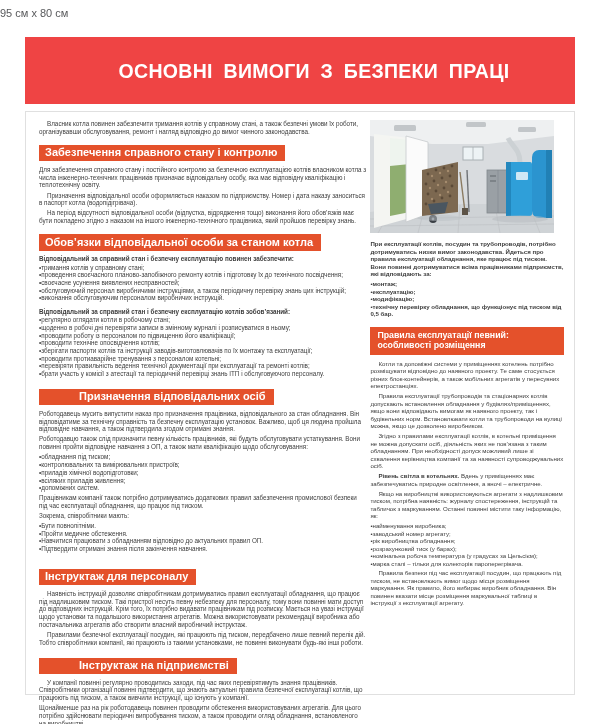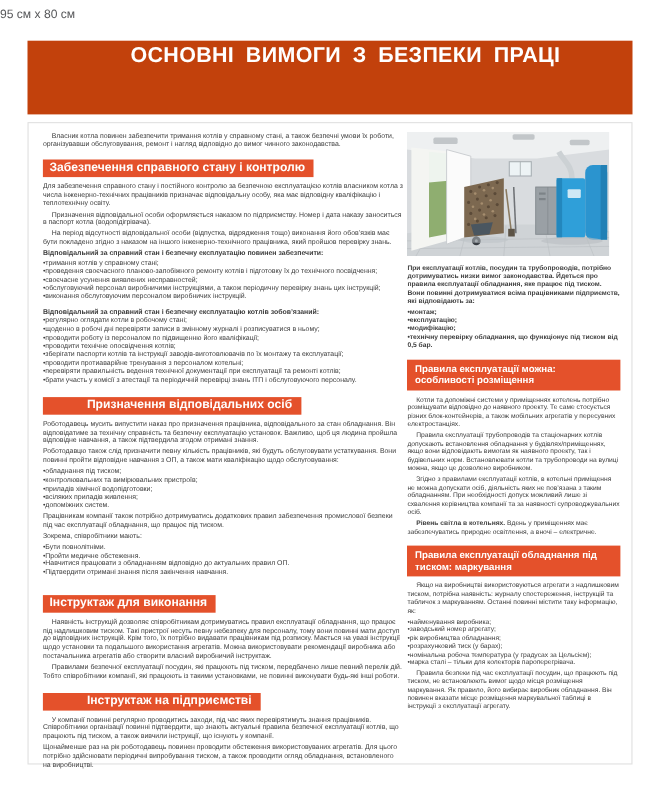--- a/index.html
+++ b/index.html
@@ -14,24 +14,24 @@
   .size-label {
     text-align: left;
     font-size: 11px;
     color: #58595b;
     padding-top: 7px;
   }
   .banner {
     position: absolute;
     left: 25px; right: 25px; top: 37px;
     height: 67px;
-    background: #c2410c;
+    background: #ef4444;
     color: #ffffff;
     text-align: center;
-    display: flex; flex-direction: column;  padding-left: 28px;
+    display: flex; flex-direction: column; justify-content: center; padding-left: 28px;
   }
   .banner .t-line {
     font-size: 19.5px;
     font-weight: bold;
     line-height: 26px;
     word-spacing: 5px;
     letter-spacing: 0.3px;
   }
   .content-box {
     position: absolute;
@@ -98,20 +98,21 @@
 <div class="content-box">
 
   <div class="col-left">
     <p class="body ind">Власник котла повинен забезпечити тримання котлів у справному стані, а також безпечні умови їх роботи, організувавши обслуговування, ремонт і нагляд відповідно до вимог чинного законодавства.</p>
 
     <div class="sec-h">Забезпечення справного стану і контролю</div>
     <p class="body">Для забезпечення справного стану і постійного контролю за безпечною експлуатацією котлів власником котла з числа інженерно-технічних працівників призначає відповідальну особу, яка має відповідну кваліфікацію і теплотехнічну освіту.</p>
     <p class="body ind">Призначення відповідальної особи оформляється наказом по підприємству. Номер і дата наказу заноситься в паспорт котла (водопідігрівача).</p>
     <p class="body ind">На період відсутності відповідальної особи (відпустка, відрядження тощо) виконання його обов’язків має бути покладено згідно з наказом на іншого інженерно-технічного працівника, який пройшов перевірку знань.</p>
 
+    <div class="sec-h">Обов’язки відповідальної особи за станом котла</div>
     <p class="body lead">Відповідальний за справний стан і безпечну експлуатацію повинен забезпечити:</p>
     <ul class="bullets">
       <li>тримання котлів у справному стані;</li>
       <li>проведення своєчасного планово-запобіжного ремонту котлів і підготовку їх до технічного посвідчення;</li>
       <li>своєчасне усунення виявлених несправностей;</li>
       <li>обслуговуючий персонал виробничими інструкціями, а також періодичну перевірку знань цих інструкцій;</li>
       <li>виконання обслуговуючим персоналом виробничих інструкцій.</li>
     </ul>
     <p class="body lead mt6">Відповідальний за справний стан і безпечну експлуатацію котлів зобов’язаний:</p>
     <ul class="bullets">
@@ -137,21 +138,21 @@
     </ul>
     <p class="body">Працівникам компанії також потрібно дотримуватись додаткових правил забезпечення промислової безпеки під час експлуатації обладнання, що працює під тиском.</p>
     <p class="body">Зокрема, співробітники мають:</p>
     <ul class="bullets">
       <li>Бути повнолітніми.</li>
       <li>Пройти медичне обстеження.</li>
       <li>Навчитися працювати з обладнанням відповідно до актуальних правил ОП.</li>
       <li>Підтвердити отримані знання після закінчення навчання.</li>
     </ul>
 
-    <div class="sec-h gap14">Інструктаж для виконання</div>
+    <div class="sec-h gap14">Інструктаж для персоналу</div>
     <p class="body ind">Наявність інструкцій дозволяє співробітникам дотримуватись правил експлуатації обладнання, що працює під надлишковим тиском. Такі пристрої несуть певну небезпеку для персоналу, тому вони повинні мати доступ до відповідних інструкцій. Крім того, їх потрібно видавати працівникам під розписку. Мається на увазі інструкції щодо установки та подальшого використання агрегатів. Можна використовувати рекомендації виробника або постачальника агрегатів або створити власний виробничий інструктаж.</p>
     <p class="body ind">Правилами безпечної експлуатації посудин, які працюють під тиском, передбачено лише певний перелік дій. Тобто співробітники компанії, які працюють із такими установками, не повинні виконувати будь-які інші роботи.</p>
 
     <div class="sec-h gap9">Інструктаж на підприємстві</div>
     <p class="body ind">У компанії повинні регулярно проводитись заходи, під час яких перевірятимуть знання працівників. Співробітники організації повинні підтвердити, що знають актуальні правила безпечної експлуатації котлів, що працюють під тиском, а також вивчили інструкції, що існують у компанії.</p>
     <p class="body">Щонайменше раз на рік роботодавець повинен проводити обстеження використовуваних агрегатів. Для цього потрібно здійснювати періодичні випробування тиском, а також проводити огляд обладнання, встановленого на виробництві.</p>
   </div>
 
   <div class="col-right">
 
@@ -233,27 +234,26 @@
     </div>
 
     <p class="rbody rbold">При експлуатації котлів, посудин та трубопроводів, потрібно дотримуватись низки вимог законодавства. Йдеться про правила експлуатації обладнання, яке працює під тиском. Вони повинні дотримуватися всіма працівниками підприємств, які відповідають за:</p>
     <ul class="bullets rbold">
       <li>монтаж;</li>
       <li>експлуатацію;</li>
       <li>модифікацію;</li>
       <li>технічну перевірку обладнання, що функціонує під тиском від 0,5 бар.</li>
     </ul>
 
-    <div class="sec-h wide">Правила експлуатації можна: особливості розміщення</div>
+    <div class="sec-h wide">Правила експлуатації певний: особливості розміщення</div>
     <p class="rbody ind">Котли та допоміжні системи у приміщеннях котелень потрібно розміщувати відповідно до наявного проекту. Те саме стосується різних блок-контейнерів, а також мобільних агрегатів у пересувних електростанціях.</p>
     <p class="rbody ind">Правила експлуатації трубопроводів та стаціонарних котлів допускають встановлення обладнання у будівлях/приміщеннях, якщо вони відповідають вимогам як наявного проекту, так і будівельних норм. Встановлювати котли та трубопроводи на вулиці можна, якщо це дозволено виробником.</p>
     <p class="rbody ind">Згідно з правилами експлуатації котлів, в котельні приміщення не можна допускати осіб, діяльність яких не пов’язана з таким обладнанням. При необхідності допуск можливий лише зі схвалення керівництва компанії та за наявності супроводжувальних осіб.</p>
     <p class="rbody ind"><span class="rbold">Рівень світла в котельнях.</span><span> Вдень у приміщеннях має забезпечуватись природне освітлення, а вночі – електричне.</span></p>
 
-    <div class="sec-h wide gap14">Правила експлуатації обладнання під тиском: маркування</div>
     <p class="rbody ind">Якщо на виробництві використовуються агрегати з надлишковим тиском, потрібна наявність: журналу спостереження, інструкцій та табличок з маркуванням. Останні повинні містити таку інформацію, як:</p>
     <ul class="bullets">
       <li>найменування виробника;</li>
       <li>заводський номер агрегату;</li>
       <li>рік виробництва обладнання;</li>
       <li>розрахунковий тиск (у барах);</li>
       <li>номінальна робоча температура (у градусах за Цельсієм);</li>
       <li>марка сталі – тільки для колекторів пароперегрівача.</li>
     </ul>
     <p class="rbody ind">Правила безпеки під час експлуатації посудин, що працюють під тиском, не встановлюють вимог щодо місця розміщення маркування. Як правило, його вибирає виробник обладнання. Він повинен вказати місце розміщення маркувальної таблиці в інструкції з експлуатації агрегату.</p>

